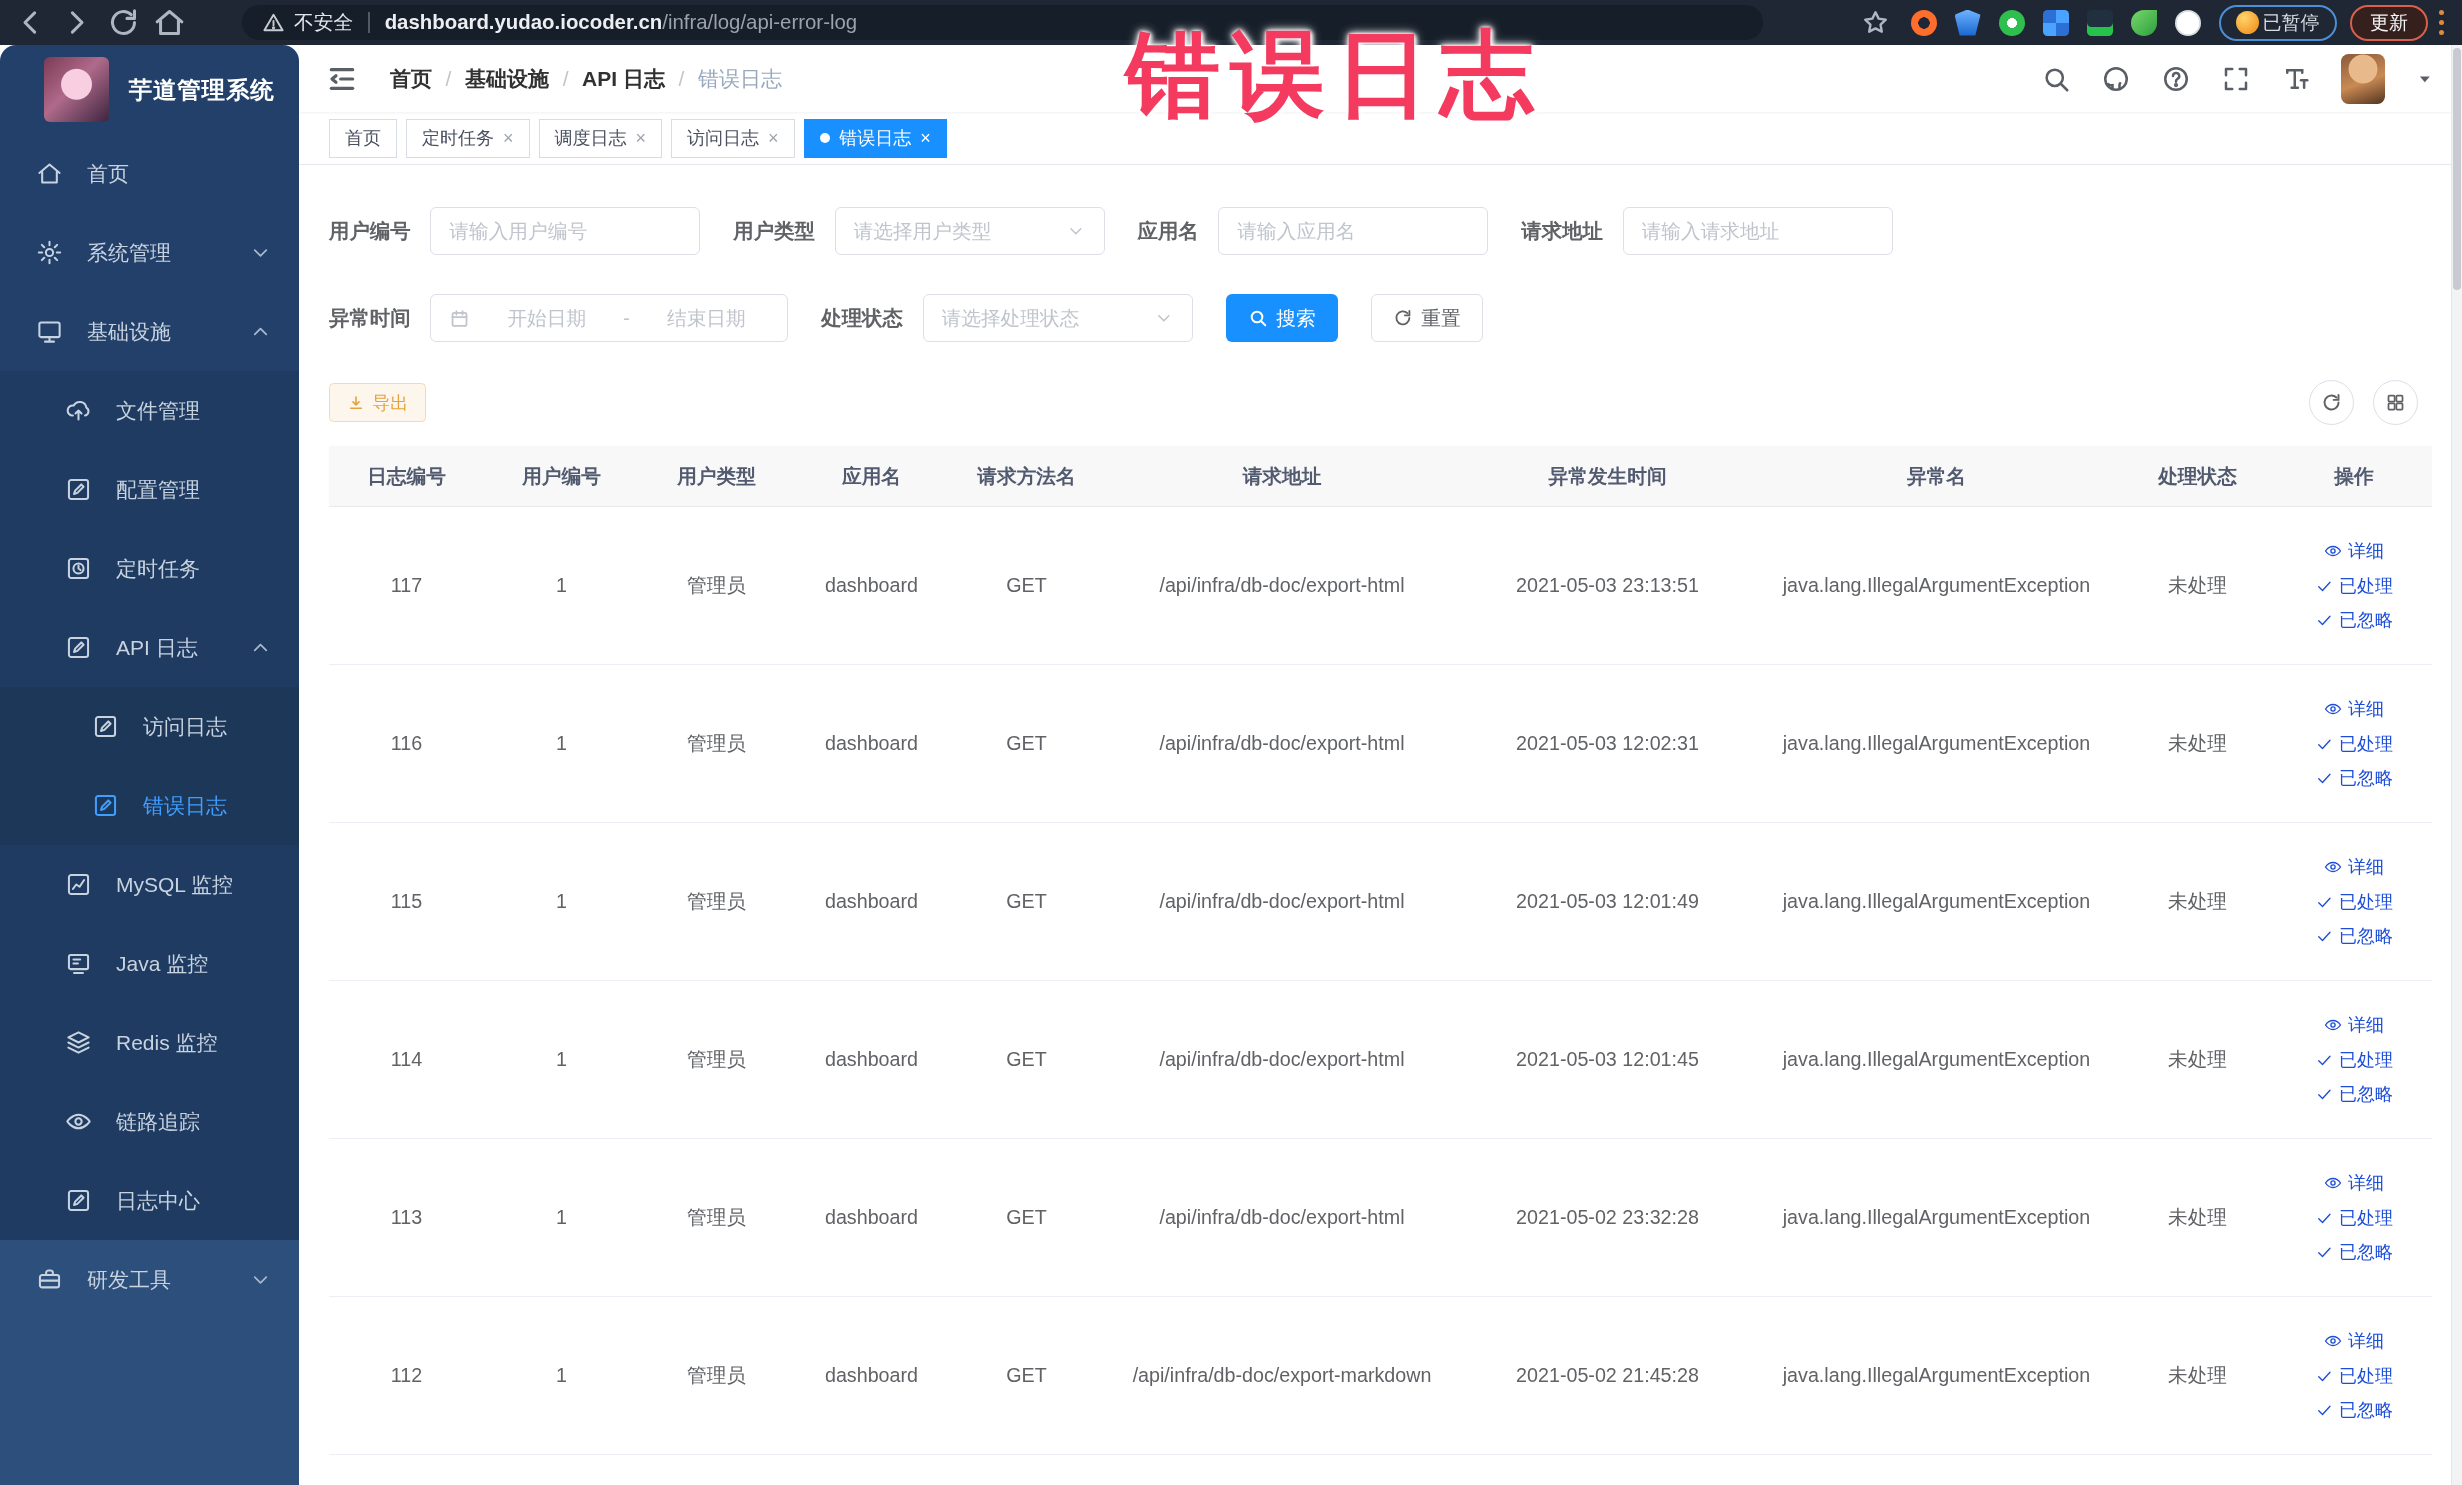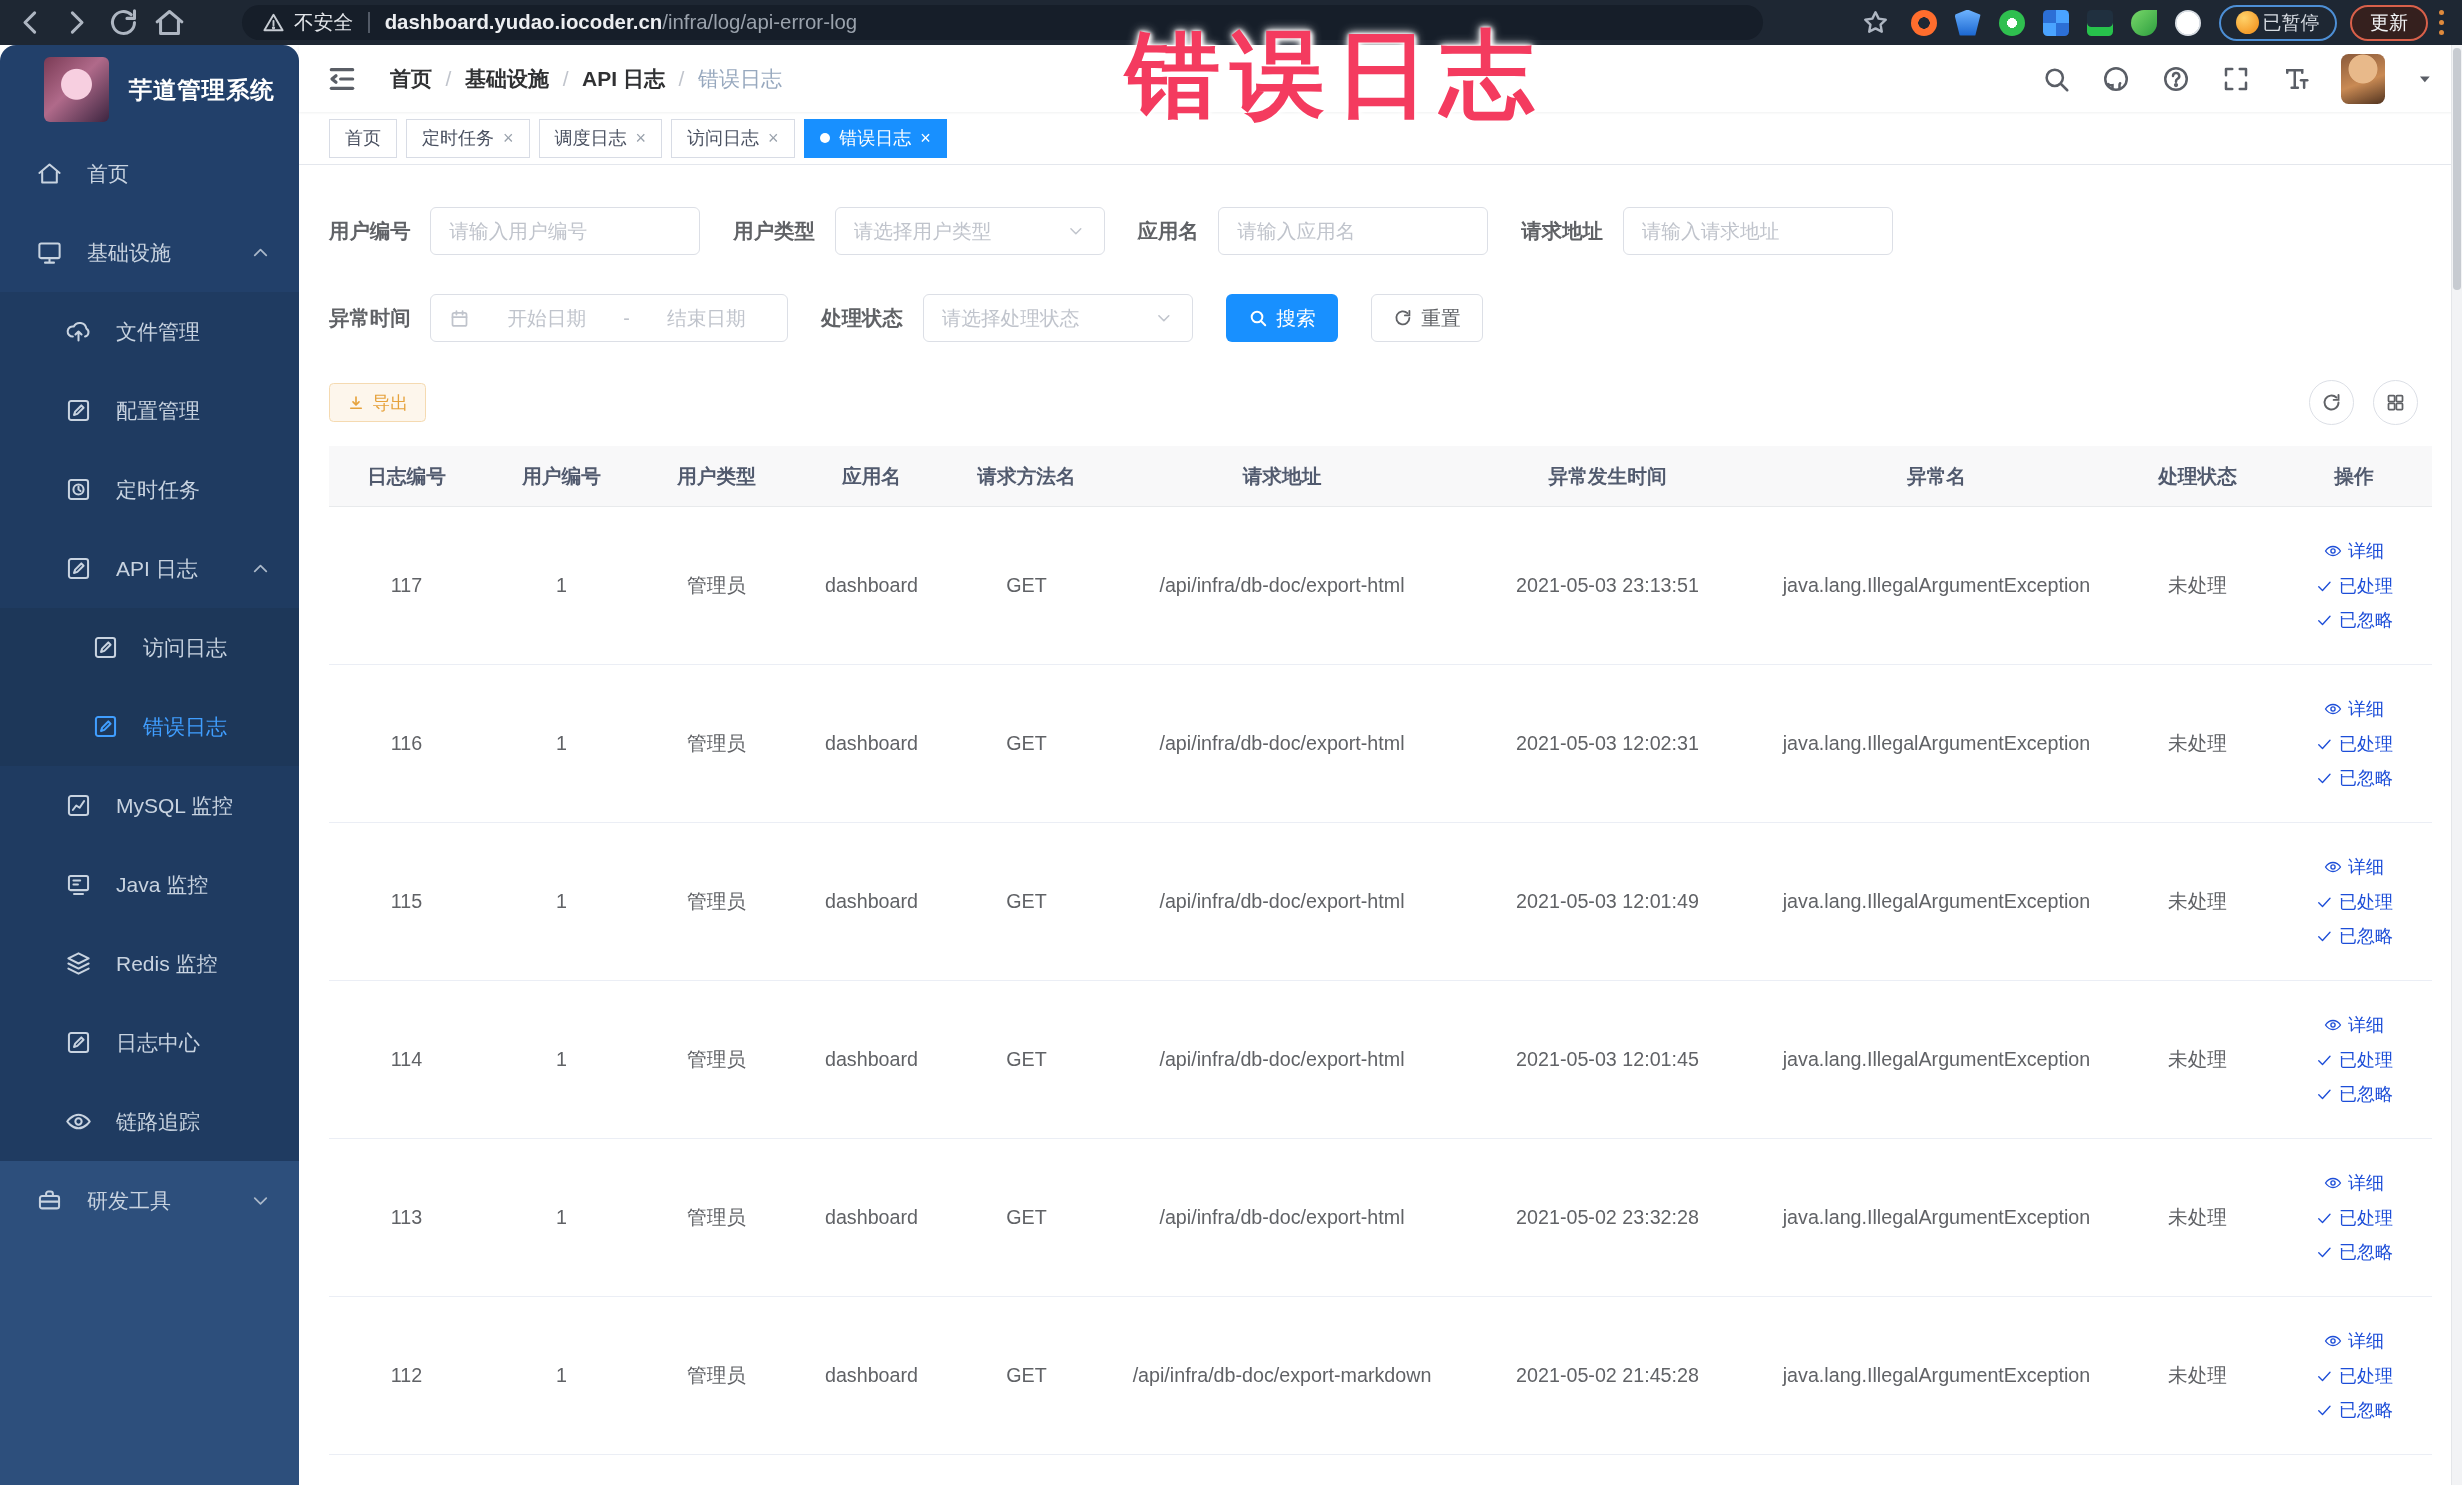--- a/index.html
+++ b/index.html
@@ -203,20 +203,34 @@
               <path d="M3 11.5L12 4l9 7.5"></path>
               <path d="M5.5 10.5V20h13v-9.5"></path>
             </svg>
           </span>
     <span class="mi-label">首页</span>
 
   </div>
         <div class="menu-item lvl0">
     <span class="mi-icon ic">
             <svg viewBox="0 0 24 24" fill="none" stroke="currentColor" stroke-width="1.8" stroke-linecap="round" stroke-linejoin="round">
+              <circle cx="12" cy="12" r="3.2"></circle>
+              <path d="M12 2.5v3M12 18.5v3M2.5 12h3M18.5 12h3M5.2 5.2l2.1 2.1M16.7 16.7l2.1 2.1M18.8 5.2l-2.1 2.1M7.3 16.7l-2.1 2.1"></path>
+            </svg>
+          </span>
+    <span class="mi-label">系统管理</span>
+    <span class="mi-chev ic">
+            <svg viewBox="0 0 24 24" fill="none" stroke="currentColor" stroke-width="1.8" stroke-linecap="round" stroke-linejoin="round">
+              <path d="M6 9.5l6 6 6-6"></path>
+            </svg>
+          </span>
+  </div>
+        <div class="menu-item lvl0">
+    <span class="mi-icon ic">
+            <svg viewBox="0 0 24 24" fill="none" stroke="currentColor" stroke-width="1.8" stroke-linecap="round" stroke-linejoin="round">
               <rect x="3" y="4" width="18" height="13" rx="1.5"></rect>
               <path d="M8 21h8M12 17v4"></path>
             </svg>
           </span>
     <span class="mi-label">基础设施</span>
     <span class="mi-chev ic">
             <svg viewBox="0 0 24 24" fill="none" stroke="currentColor" stroke-width="1.8" stroke-linecap="round" stroke-linejoin="round">
               <path d="M6 15l6-6 6 6"></path>
             </svg>
           </span>
@@ -314,35 +328,35 @@
               <path d="M3 12l9 4.5 9-4.5"></path>
               <path d="M3 16.5L12 21l9-4.5"></path>
             </svg>
           </span>
     <span class="mi-label">Redis 监控</span>
 
   </div>
         <div class="menu-item lvl1">
     <span class="mi-icon ic">
             <svg viewBox="0 0 24 24" fill="none" stroke="currentColor" stroke-width="1.8" stroke-linecap="round" stroke-linejoin="round">
+              <path d="M2 12s4-6 10-6 10 6 10 6-4 6-10 6S2 12 2 12z"></path>
+              <circle cx="12" cy="12" r="2.8"></circle>
+            </svg>
+          </span>
+    <span class="mi-label">链路追踪</span>
+
+  </div>
+        <div class="menu-item lvl1">
+    <span class="mi-icon ic">
+            <svg viewBox="0 0 24 24" fill="none" stroke="currentColor" stroke-width="1.8" stroke-linecap="round" stroke-linejoin="round">
               <rect x="3.5" y="3.5" width="17" height="17" rx="2"></rect>
               <path d="M8 16l1-3 5.5-5.5 2 2L11 15l-3 1z"></path>
             </svg>
           </span>
     <span class="mi-label">日志中心</span>
-
-  </div>
-        <div class="menu-item lvl1">
-    <span class="mi-icon ic">
-            <svg viewBox="0 0 24 24" fill="none" stroke="currentColor" stroke-width="1.8" stroke-linecap="round" stroke-linejoin="round">
-              <path d="M2 12s4-6 10-6 10 6 10 6-4 6-10 6S2 12 2 12z"></path>
-              <circle cx="12" cy="12" r="2.8"></circle>
-            </svg>
-          </span>
-    <span class="mi-label">链路追踪</span>
 
   </div>
         <div class="menu-item lvl0 light">
     <span class="mi-icon ic">
             <svg viewBox="0 0 24 24" fill="none" stroke="currentColor" stroke-width="1.8" stroke-linecap="round" stroke-linejoin="round">
               <rect x="3.5" y="8" width="17" height="11" rx="2"></rect>
               <path d="M9 8V6a2 2 0 0 1 2-2h2a2 2 0 0 1 2 2v2"></path>
               <path d="M3.5 13h17"></path>
             </svg>
           </span>

